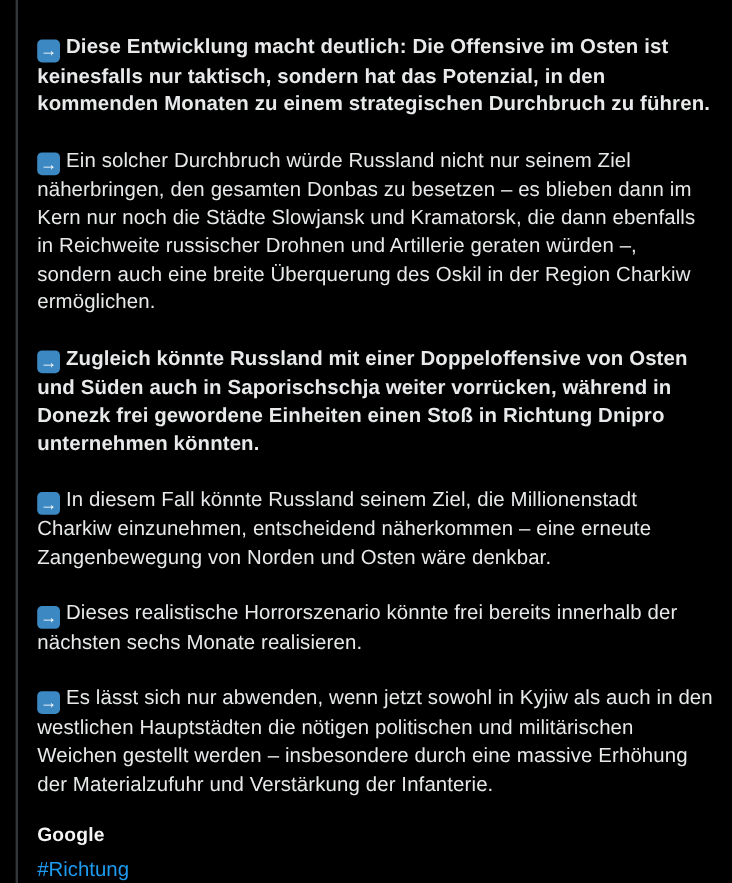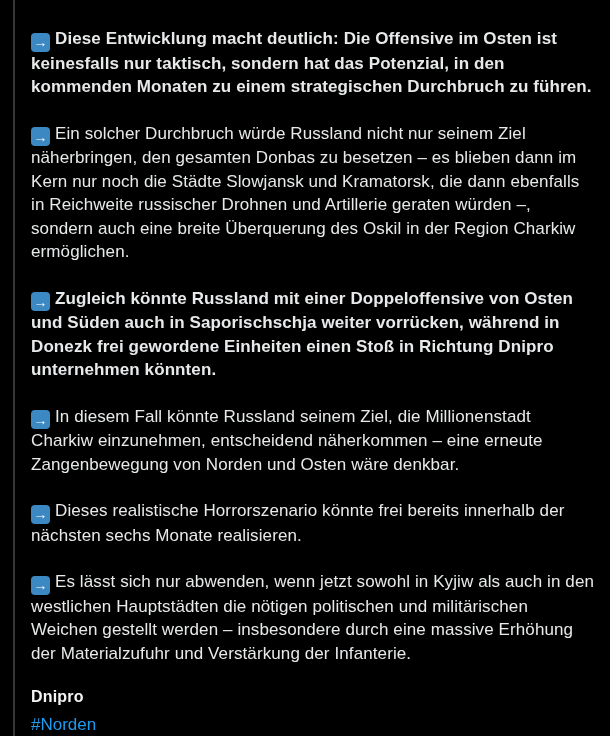--- a/index.html
+++ b/index.html
@@ -97,19 +97,19 @@
 
   <p class="para bold"><span class="emoji">→</span><span class="ptext">Zugleich könnte Russland mit einer Doppeloffensive von Osten und Süden auch in Saporischschja weiter vorrücken, während in Donezk frei gewordene Einheiten einen Stoß in Richtung Dnipro unternehmen könnten.</span></p>
 
   <p class="para"><span class="emoji">→</span><span class="ptext">In diesem Fall könnte Russland seinem Ziel, die Millionenstadt Charkiw einzunehmen, entscheidend näherkommen – eine erneute Zangenbewegung von Norden und Osten wäre denkbar.</span></p>
 
   <p class="para"><span class="emoji">→</span><span class="ptext">Dieses realistische Horrorszenario könnte frei bereits innerhalb der nächsten sechs Monate realisieren.</span></p>
 
   <p class="para"><span class="emoji">→</span><span class="ptext">Es lässt sich nur abwenden, wenn jetzt sowohl in Kyjiw als auch in den westlichen Hauptstädten die nötigen politischen und militärischen Weichen gestellt werden – insbesondere durch eine massive Erhöhung der Materialzufuhr und Verstärkung der Infanterie.</span></p>
 </div>
     <div class="translate-row">
-      <span class="google-logo">Dnipro</span>
+      <span class="google-logo">Google</span>
     </div>
     <div class="hashtag-row">
-      <a class="hashtag">#Norden</a>
+      <a class="hashtag">#Richtung</a>
     </div>
   </div>
 </div>
 
 </body></html>

